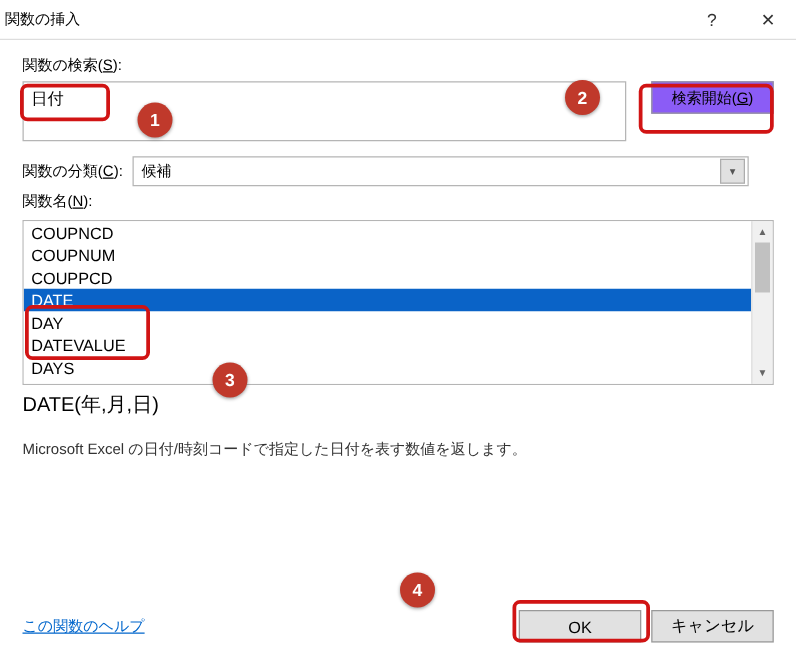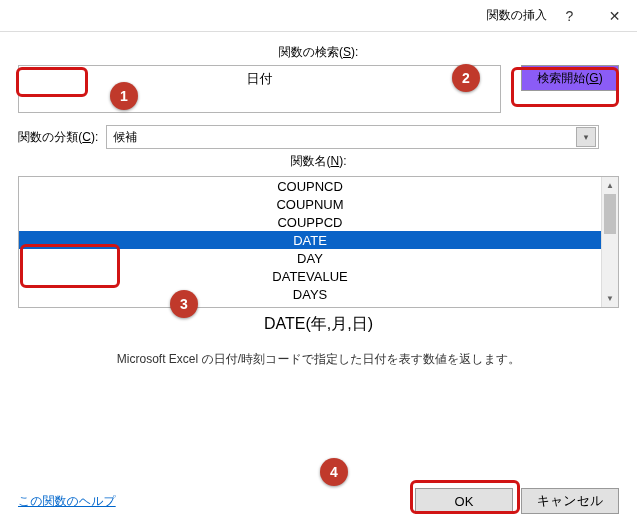--- a/index.html
+++ b/index.html
@@ -14,37 +14,35 @@
     color: #000;
   }
   .titlebar {
     height: 32px;
     display: flex;
     align-items: center;
     border-bottom: 1px solid #ddd;
     background: #fff;
   }
   .titlebar-title {
-    padding-left: 18px;
+    padding-left: 4px;
     flex: 1;
     font-size: 12px;
-    text-align: right;
   }
   .titlebar-btn {
     width: 45px;
     height: 32px;
     display: flex;
     align-items: center;
     justify-content: center;
     font-size: 14px;
     color: #333;
   }
   .content {
     padding: 12px 18px 10px 18px;
-    text-align: center;
   }
   .label {
     font-size: 12px;
     margin-bottom: 4px;
   }
   .search-row {
     display: flex;
     align-items: flex-start;
     gap: 20px;
     position: relative;

